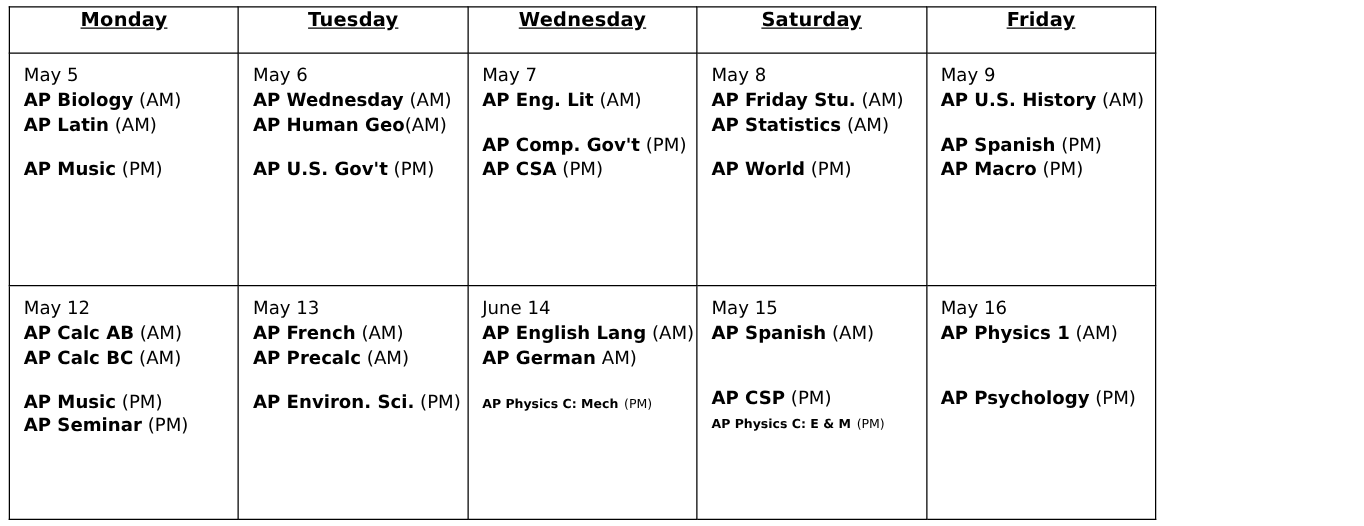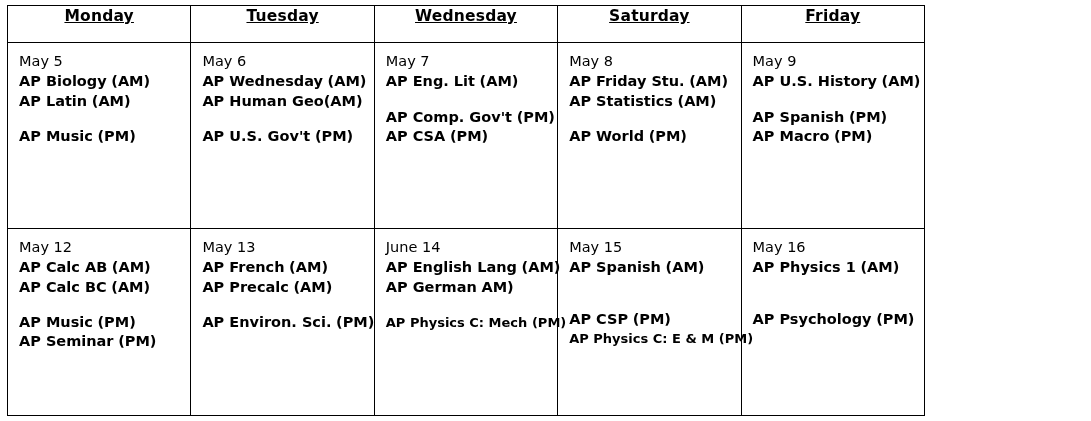--- a/index.html
+++ b/index.html
@@ -57,24 +57,24 @@
   }
   .exam {
     white-space: nowrap;
     margin: 0;
     font-size: 14.5px;
   }
   .exam .nm {
     font-weight: bold;
   }
   .exam .tm {
-    font-weight: bold;
+    font-weight: normal;
   }
   .exam.small .nm, .exam.small .tm {
-    font-size: 13px;
+    font-size: 10px;
   }
   .gap {
     height: 16px;
   }
 </style>
 </head>
 <body>
 
 <div class="sheet">
   <table class="schedule">

